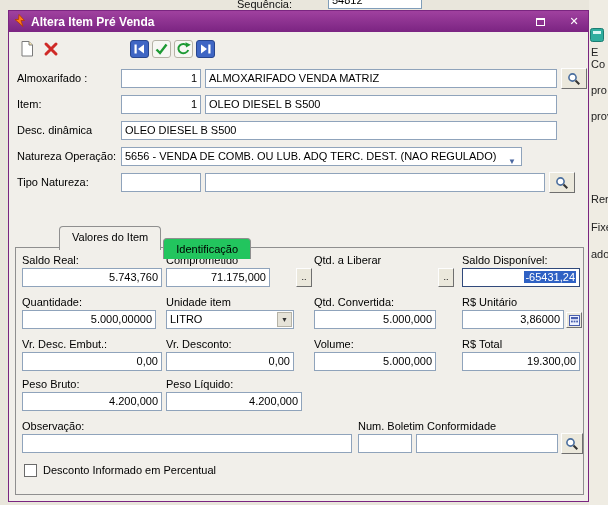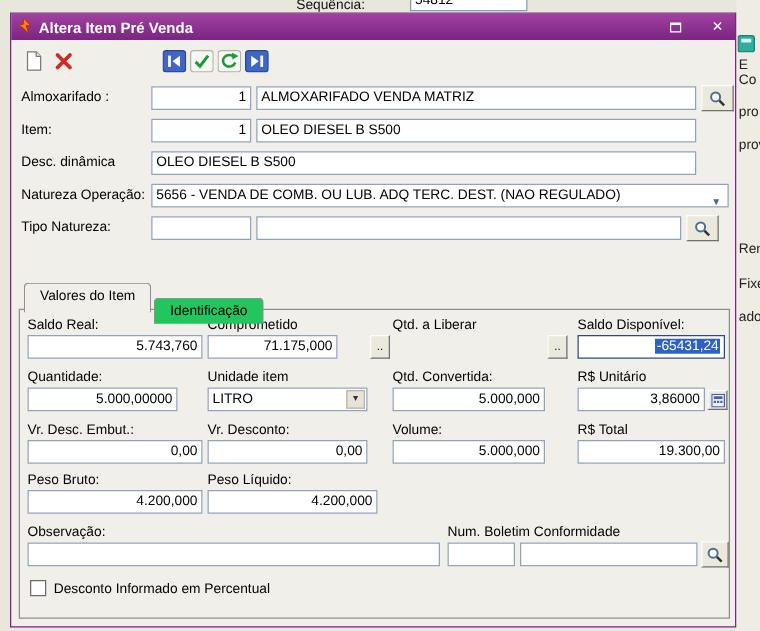--- a/index.html
+++ b/index.html
@@ -55,21 +55,21 @@
     background:#e6e3d8; border:1px solid #b5b2a6;
     display:flex; align-items:center; justify-content:center; font-size:7px; color:#333;
   }
   
   .tabs { position:absolute; left:10px; top:215px; z-index:2; }
   .tab {
     display:inline-block; padding:4px 12px 4px; font-size:11px;
     border:1px solid #8f8f8f; border-bottom:none; border-radius:4px 4px 0 0;
     background:#22c55e; margin-right:2px; position:relative; top:12px; cursor:pointer;
   }
-  .tab.active { background:#f1efea; top:0; padding-bottom:7px; z-index:3; }
+  .tab.active { background:#f1efea; top:0; padding-bottom:7px; z-index:3;margin-left:40px; }
   .panel {
     position:absolute; left:6px; top:236px; width:569px; height:248px;
     border:1px solid #8f8f8f; background:#f1efea; z-index:1;
   }
   .focus-field { border:1px solid #30497b; }
   .selected { background:#2f61c4; color:#fff; padding:0 1px; }
   .cb { display:inline-block; width:13px; height:13px; background:#fff; border:1px solid #6a6a6a; vertical-align:-3px; margin-right:6px; }
 </style>
 </head>
 <body>
@@ -158,21 +158,21 @@
   </div>
 
   <span class="lbl" style="left:8px; top:87px;">Item:</span>
   <div class="tb num" style="left:112px; top:84px; width:80px;">1</div>
   <div class="tb" style="left:196px; top:84px; width:352px;">OLEO DIESEL B S500</div>
 
   <span class="lbl" style="left:8px; top:113px;">Desc. dinâmica</span>
   <div class="tb" style="left:112px; top:110px; width:436px;">OLEO DIESEL B S500</div>
 
   <span class="lbl" style="left:8px; top:139px;">Natureza Operação:</span>
-  <div class="tb" style="left:112px; top:136px; width:462px; padding-right:18px;">
+  <div class="tb" style="left:112px; top:136px; width:401px; padding-right:18px;">
     <span>5656 - VENDA DE COMB. OU LUB. ADQ TERC. DEST. (NAO REGULADO)</span>
     <span class="dd-arrow">▼</span>
   </div>
 
   <span class="lbl" style="left:8px; top:165px;">Tipo Natureza:</span>
   <div class="tb num" style="left:112px; top:162px; width:80px;"></div>
   <div class="tb" style="left:196px; top:162px; width:340px;"></div>
   <div class="btn" style="left:540px; top:161px; width:26px; height:21px;">
     <svg width="14" height="14" viewBox="0 0 14 14">
         <circle cx="5.5" cy="5.5" r="3.6" fill="#fff" stroke="#4a6e9e" stroke-width="1.6"></circle>
@@ -195,21 +195,21 @@
 
     <span class="lbl" style="left:298px; top:6px;">Qtd. a Liberar</span>
     <div class="btn" style="left:422px; top:20px; width:16px; height:19px;">..</div>
 
     <span class="lbl" style="left:446px; top:6px;">Saldo Disponível:</span>
     <div class="tb num focus-field" style="left:446px; top:20px; width:118px;">
       <span class="selected">-65431,24</span>
     </div>
 
     <span class="lbl" style="left:6px; top:48px;">Quantidade:</span>
-    <div class="tb num" style="left:6px; top:62px; width:120px;">5.000,00000</div>
+    <div class="tb num" style="left:6px; top:62px; width:134px;">5.000,00000</div>
 
     <span class="lbl" style="left:150px; top:48px;">Unidade item</span>
     <div class="tb" style="left:150px; top:62px; width:128px; padding-right:17px;">
       <span>LITRO</span>
       <span class="combo-btn">▼</span>
     </div>
 
     <span class="lbl" style="left:298px; top:48px;">Qtd. Convertida:</span>
     <div class="tb num" style="left:298px; top:62px; width:122px;">5.000,000</div>
 

